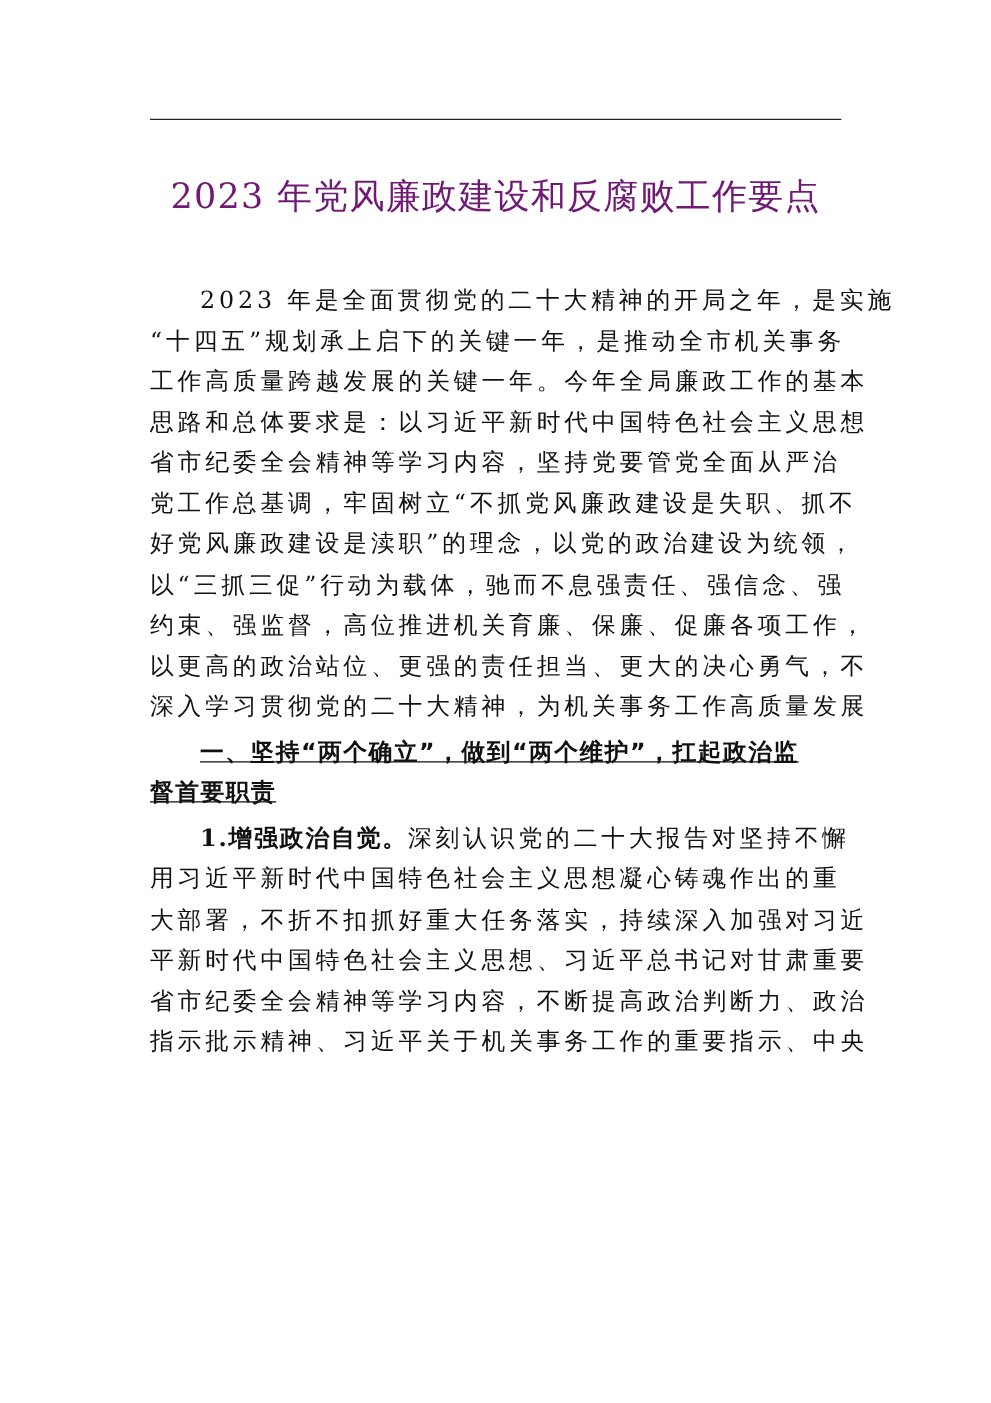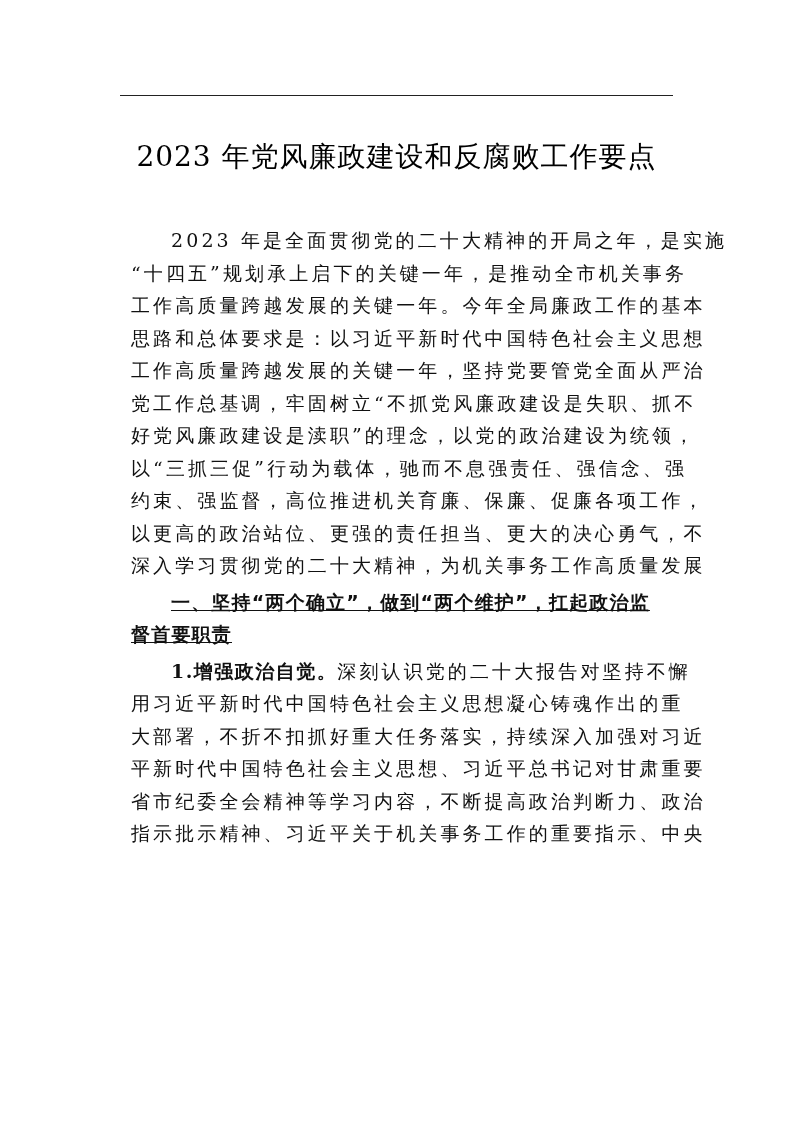--- a/index.html
+++ b/index.html
@@ -1,38 +1,38 @@
 <!DOCTYPE html>
 <html><head>
 <meta charset="utf-8">
 <style>
   html, body { margin: 0; padding: 0; background: #ffffff; }
   body { width: 793px; height: 1122px; position: relative; overflow: hidden; font-family: "DejaVu Serif", "Liberation Serif", serif; color: #111; }
   .top-rule { position: absolute; left: 120px; top: 95px; width: 553px; height: 1px; background: #222; }
-  .title { position: absolute; left: 0; right: 0; top: 138px; text-align: center; font-size: 28px; letter-spacing: 1px; font-family: "DejaVu Serif", "Liberation Serif", serif; color: #000000; }
-  .body { position: absolute; left: 131px; top: 224px; width: 553px; }
+  .title { position: absolute; left: 0; right: 0; top: 138px; text-align: center; font-size: 28px; letter-spacing: 1px; font-family: "DejaVu Serif", "Liberation Serif", serif; color: #701a75; }
+  .body { position: absolute; left: 120px; top: 224px; width: 553px; }
   .p { font-size: 19px; line-height: 32.5px; letter-spacing: 3.1px; text-align: justify; text-align-last: left; margin: 0; }
   .heading { font-family: "DejaVu Sans", "Liberation Sans", sans-serif; font-weight: bold; letter-spacing: 1.2px; text-decoration: underline; }
   .lead { font-weight: bold; letter-spacing: 1.5px; }
   .line { display: block; white-space: nowrap; }
 </style>
 </head>
 <body>
 
 <div class="top-rule"></div>
 
 <div class="title">2023 年党风廉政建设和反腐败工作要点</div>
 
 <div class="body">
   <div class="p">
     <span class="line" style="padding-left:40px">2023 年是全面贯彻党的二十大精神的开局之年，是实施</span>
     <span class="line">“十四五”规划承上启下的关键一年，是推动全市机关事务</span>
     <span class="line">工作高质量跨越发展的关键一年。今年全局廉政工作的基本</span>
     <span class="line">思路和总体要求是：以习近平新时代中国特色社会主义思想</span>
-    <span class="line">工作高质量跨越发展的关键一年，坚持党要管党全面从严治</span>
+    <span class="line">省市纪委全会精神等学习内容，坚持党要管党全面从严治</span>
     <span class="line">党工作总基调，牢固树立“不抓党风廉政建设是失职、抓不</span>
     <span class="line">好党风廉政建设是渎职”的理念，以党的政治建设为统领，</span>
     <span class="line">以“三抓三促”行动为载体，驰而不息强责任、强信念、强</span>
     <span class="line">约束、强监督，高位推进机关育廉、保廉、促廉各项工作，</span>
     <span class="line">以更高的政治站位、更强的责任担当、更大的决心勇气，不</span>
     <span class="line">深入学习贯彻党的二十大精神，为机关事务工作高质量发展</span>
   </div>
 
   <div class="p heading" style="margin-top:4px">
     <span class="line" style="padding-left:40px">一、坚持“两个确立”，做到“两个维护”，扛起政治监</span>

